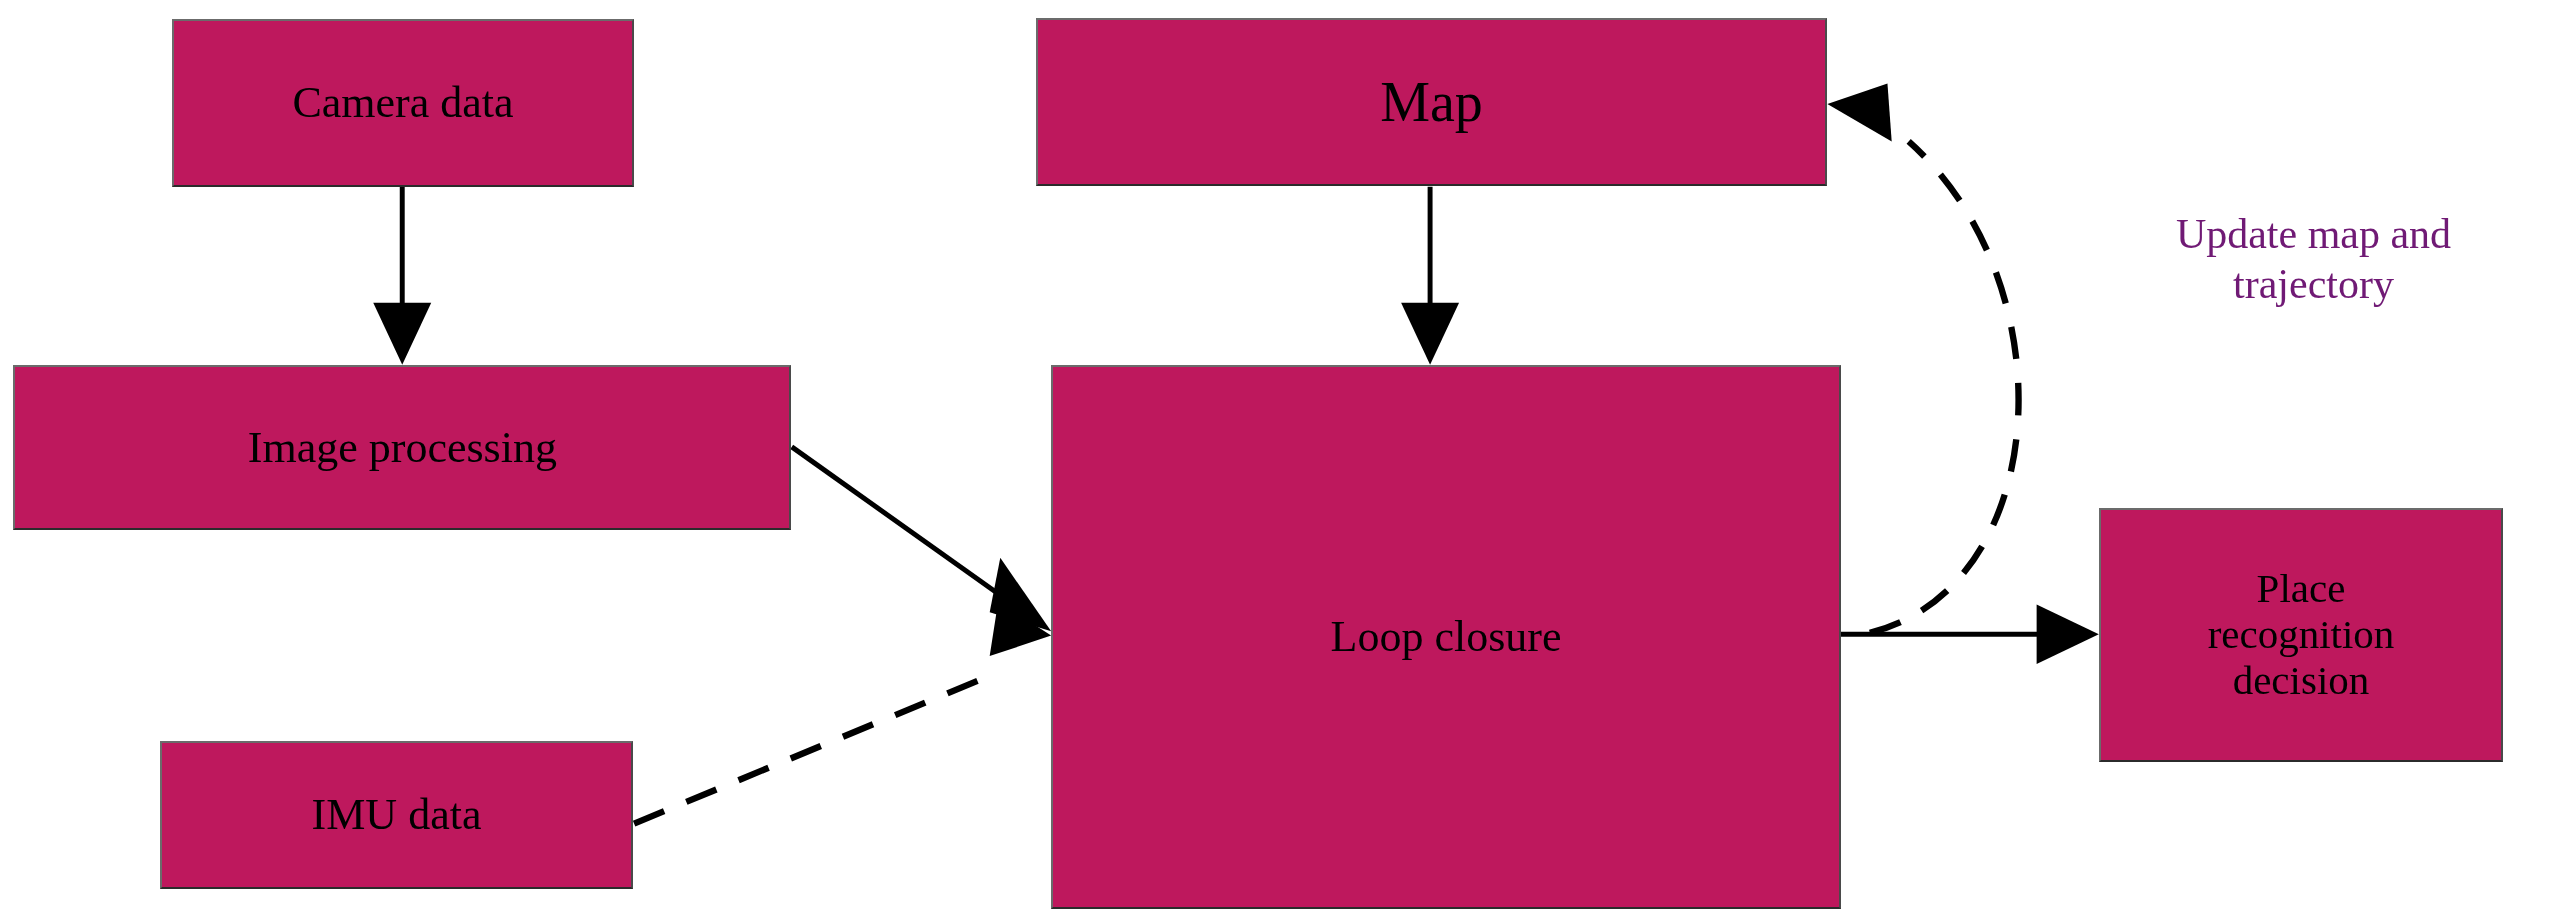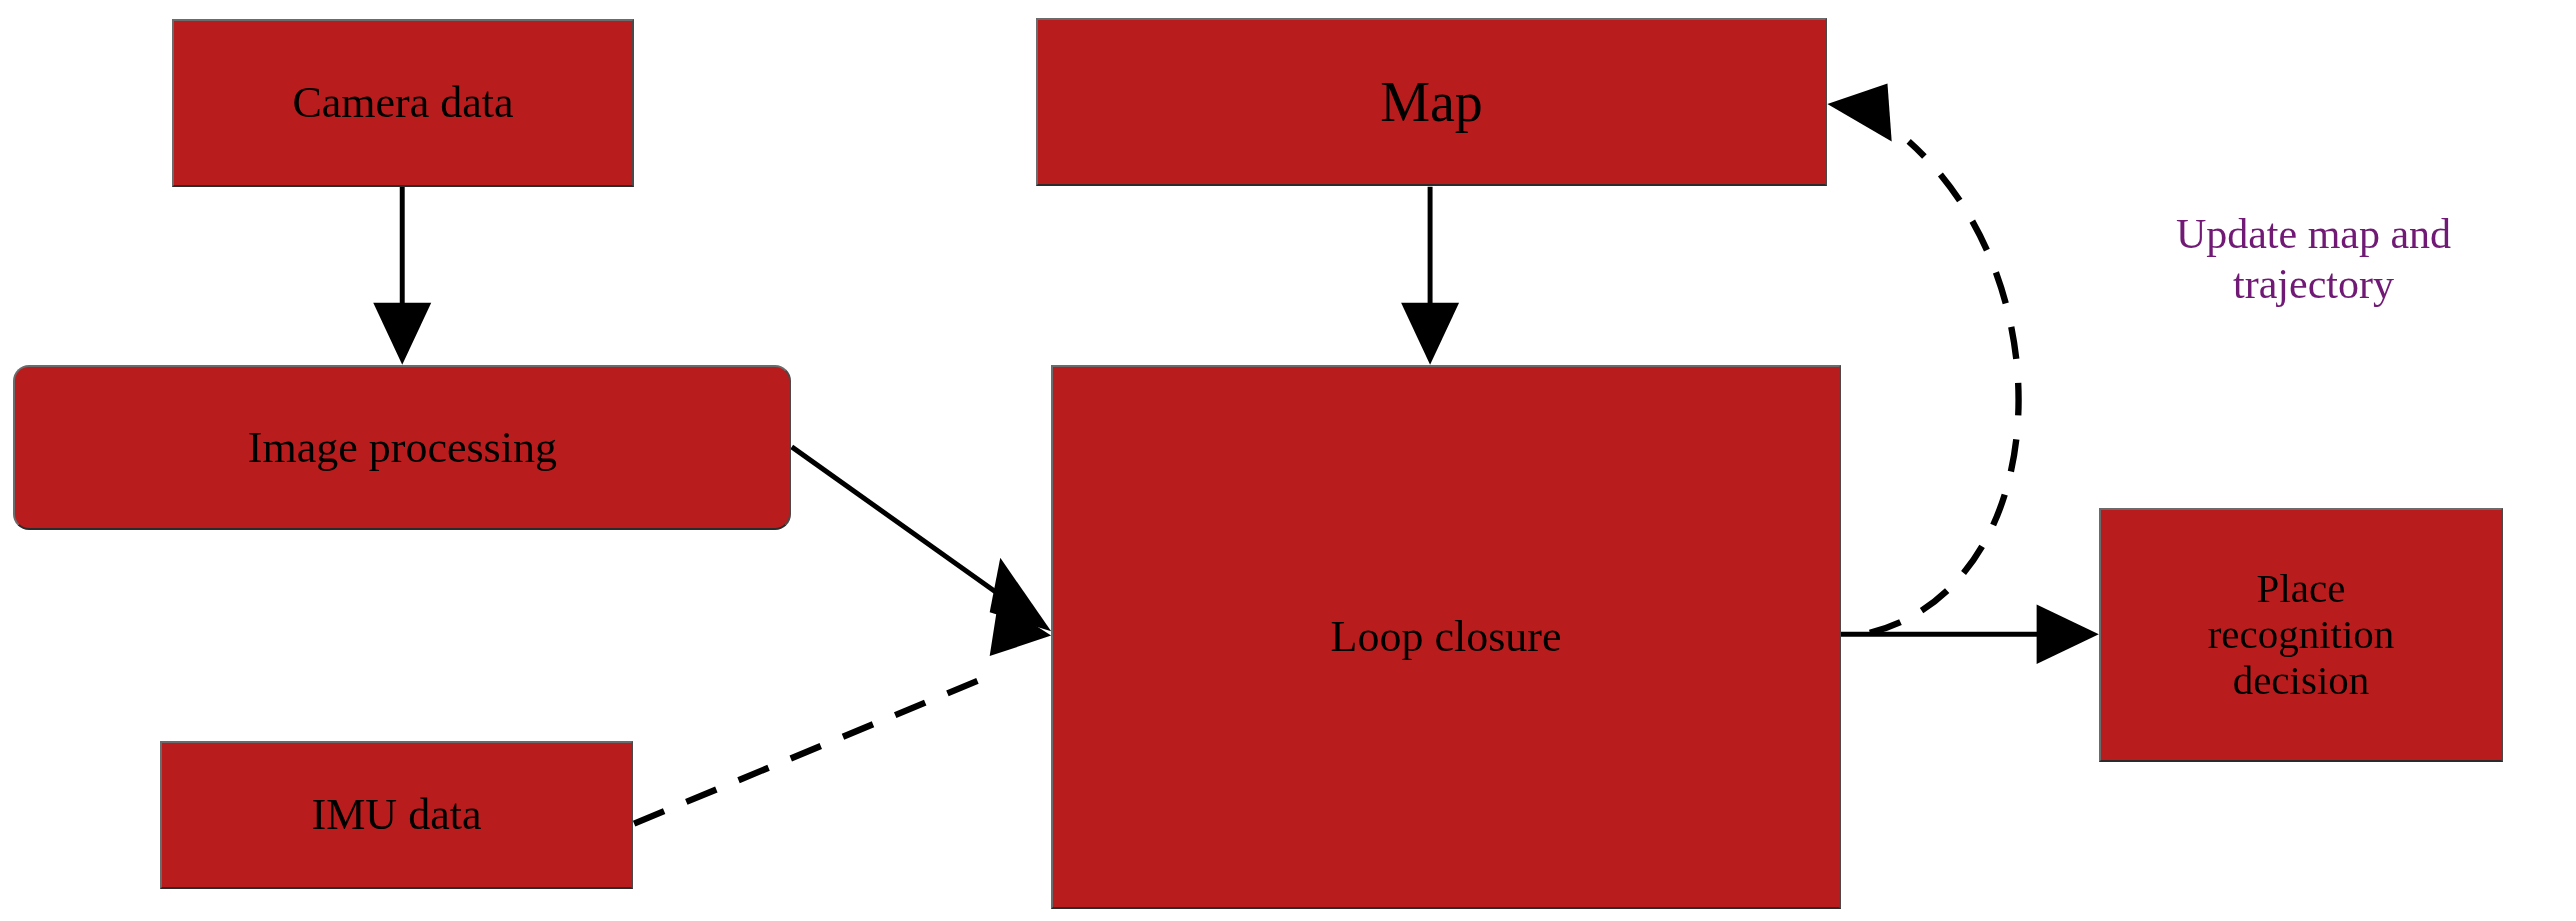--- a/index.html
+++ b/index.html
@@ -11,39 +11,39 @@
     position: relative;
     width: 2576px;
     height: 922px;
     background: #ffffff;
     overflow: hidden;
     font-family: "Liberation Serif", "DejaVu Serif", serif;
   }
   .node {
     position: absolute;
     box-sizing: border-box;
-    background: #b91c1c;
+    background: #be185d;
     border: 2.1px solid #6b6b6b;
     border-bottom-color: #2b2b2b;
     border-right-color: #4a4a4a;
     display: flex;
     align-items: center;
     justify-content: center;
     text-align: center;
     color: #000000;
     line-height: 1.12;
     z-index: 2;
   }
   .node-label {
     display: block;
     white-space: pre-line;
     padding: 0 5.7px;
   }
   #n-camera    { left: 172px;  top: 19px;   width: 462px;  height: 168px; font-size: 44px; }
-  #n-image     { left: 13.4px;   top: 365px;  width: 778px; height: 165px; font-size: 44px; border-radius: 16px; }
+  #n-image     { left: 13.4px;   top: 365px;  width: 778px; height: 165px; font-size: 44px; }
   #n-imu       { left: 160px;  top: 741px; width: 473px;  height: 148px; font-size: 44px; text-align: center; }
   #n-map       { left: 1036px; top: 18.4px;   width: 791px; height: 168px; font-size: 56px; }
   #n-loop      { left: 1051px; top: 365px;  width: 790px; height: 544px; font-size: 44px; }
   #n-place     { left: 2099px; top: 508px;  width: 404px;  height: 254px; font-size: 41px; }
 
   #edges {
     position: absolute;
     left: 0;
     top: 0;
     width: 2576px;

